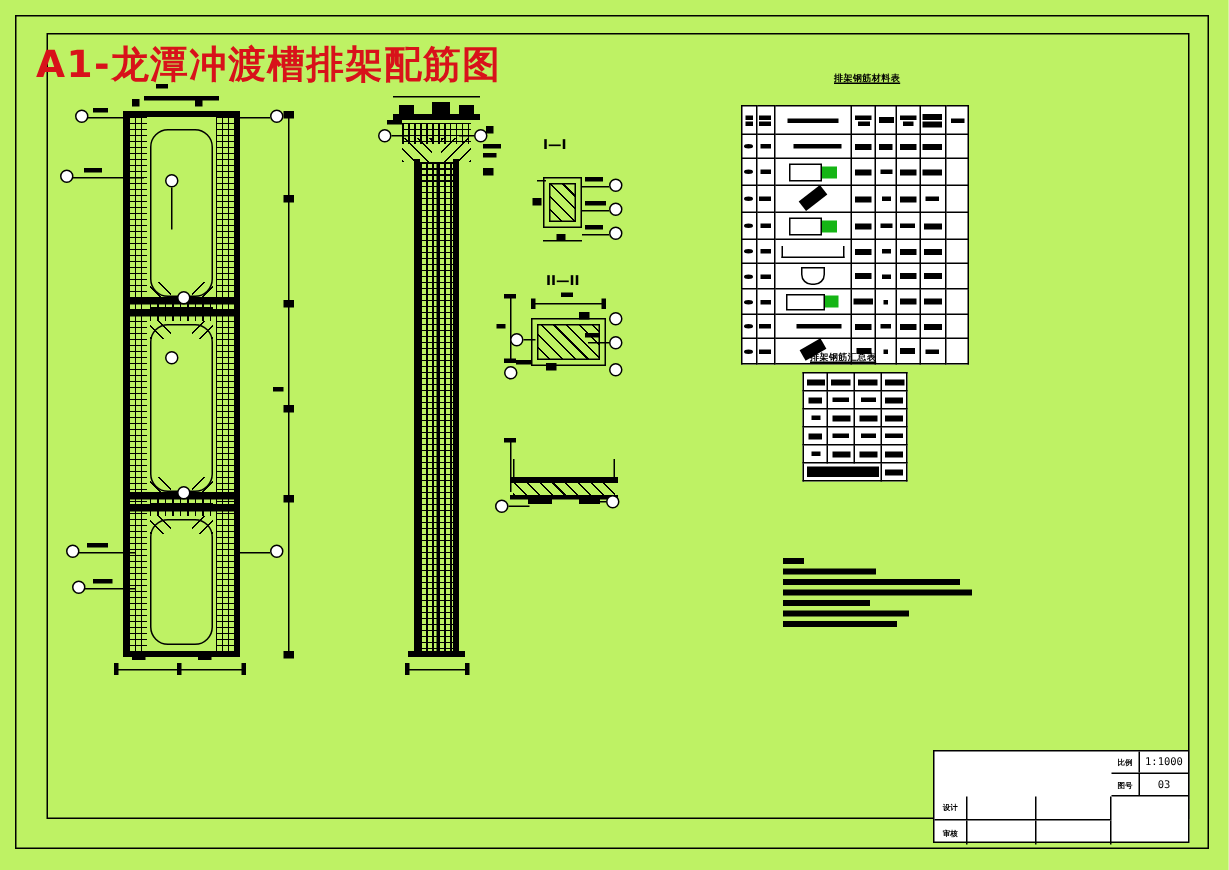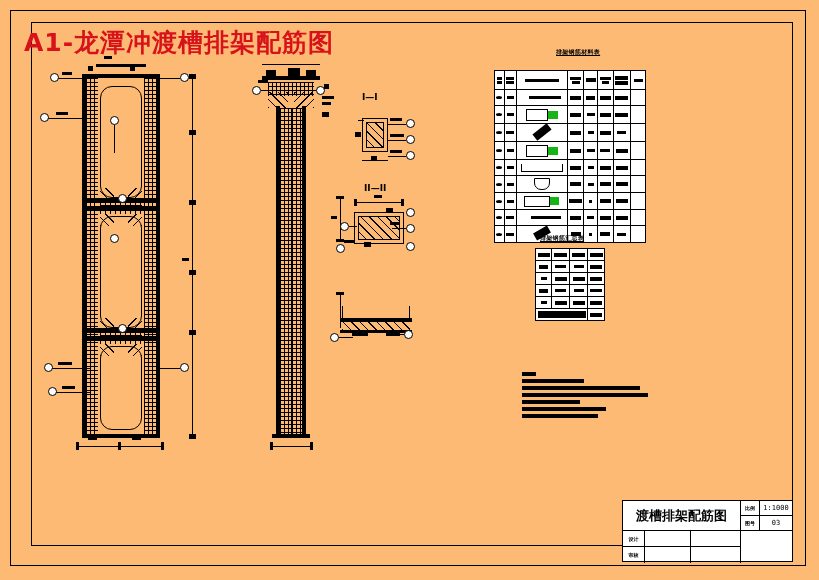--- a/index.html
+++ b/index.html
@@ -1,19 +1,19 @@
 <!DOCTYPE html>
 <html><head>
 <meta charset="utf-8">
 <style>
   html,body{margin:0;padding:0;background:#ffffff;}
   body{width:819px;height:580px;position:relative;overflow:hidden;
        font-family:"Liberation Sans","DejaVu Sans",sans-serif;}
 
-  .sheet{position:absolute;inset:0;background:#fdba74;}
+  .sheet{position:absolute;inset:0;background:#bef264;}
 
   
   .outer-border{position:absolute;left:10px;top:10px;width:796px;height:556px;
       border:1.2px solid #000;box-sizing:border-box;}
   .inner-frame{position:absolute;left:31px;top:22px;width:762px;height:524px;
       border:1.4px solid #000;box-sizing:border-box;}
 
   
   .dwg-title{position:absolute;left:24px;top:26px;font-size:25px;font-weight:bold;
       color:#d8121a;letter-spacing:1px;white-space:nowrap;
@@ -627,23 +627,20 @@
     <div class="nl" style="width:62px;"></div>
     <div class="nl" style="width:118px;"></div>
     <div class="nl" style="width:126px;"></div>
     <div class="nl" style="width:58px;"></div>
     <div class="nl" style="width:84px;"></div>
     <div class="nl" style="width:76px;"></div>
   </div>
 
 
   <div class="titleblock">
-    <div class="tb-main">
-      <span>渡槽排架配筋图</span>
-    </div>
     <div class="tb-sc">
       <div class="k">比例</div>
       <div class="v">1:1000</div>
     </div>
     <div class="tb-no">
       <div class="k">图号</div>
       <div class="v">03</div>
     </div>
     <div class="tb-r r1">
       <div class="c1">设计</div>

